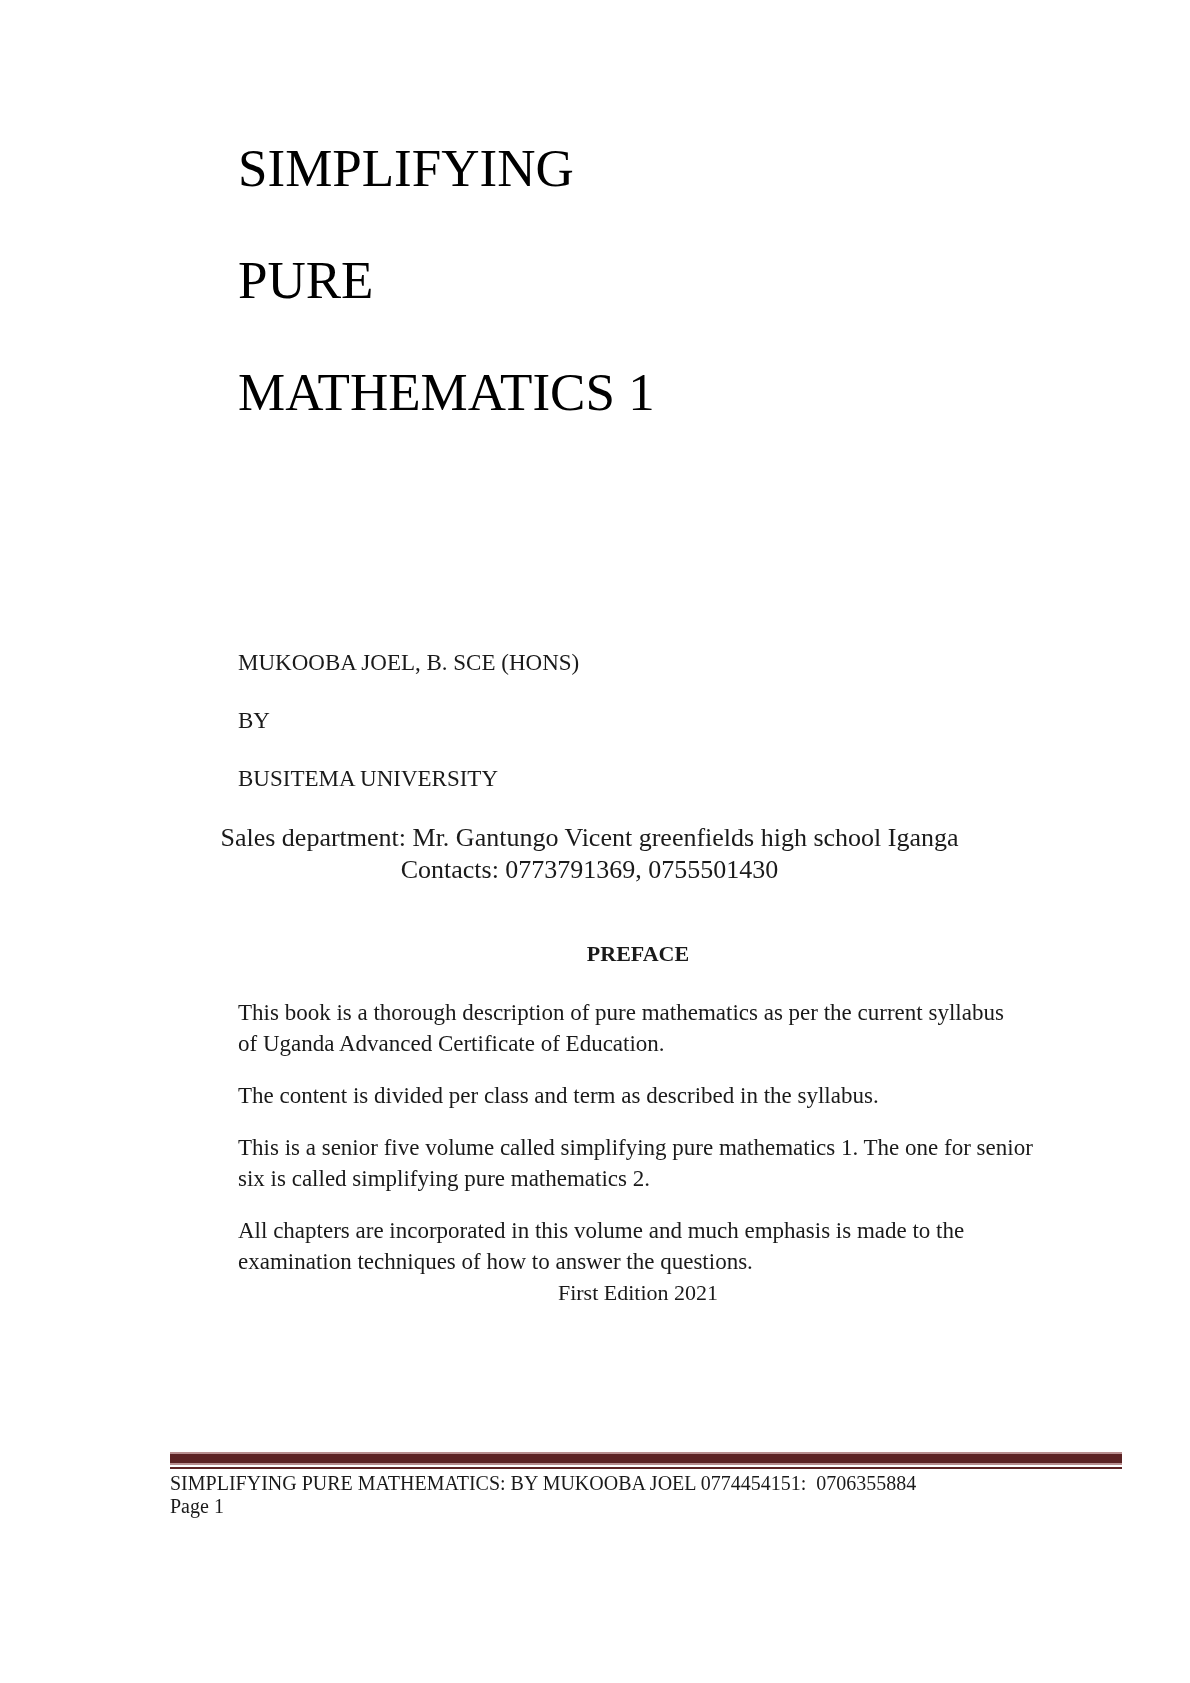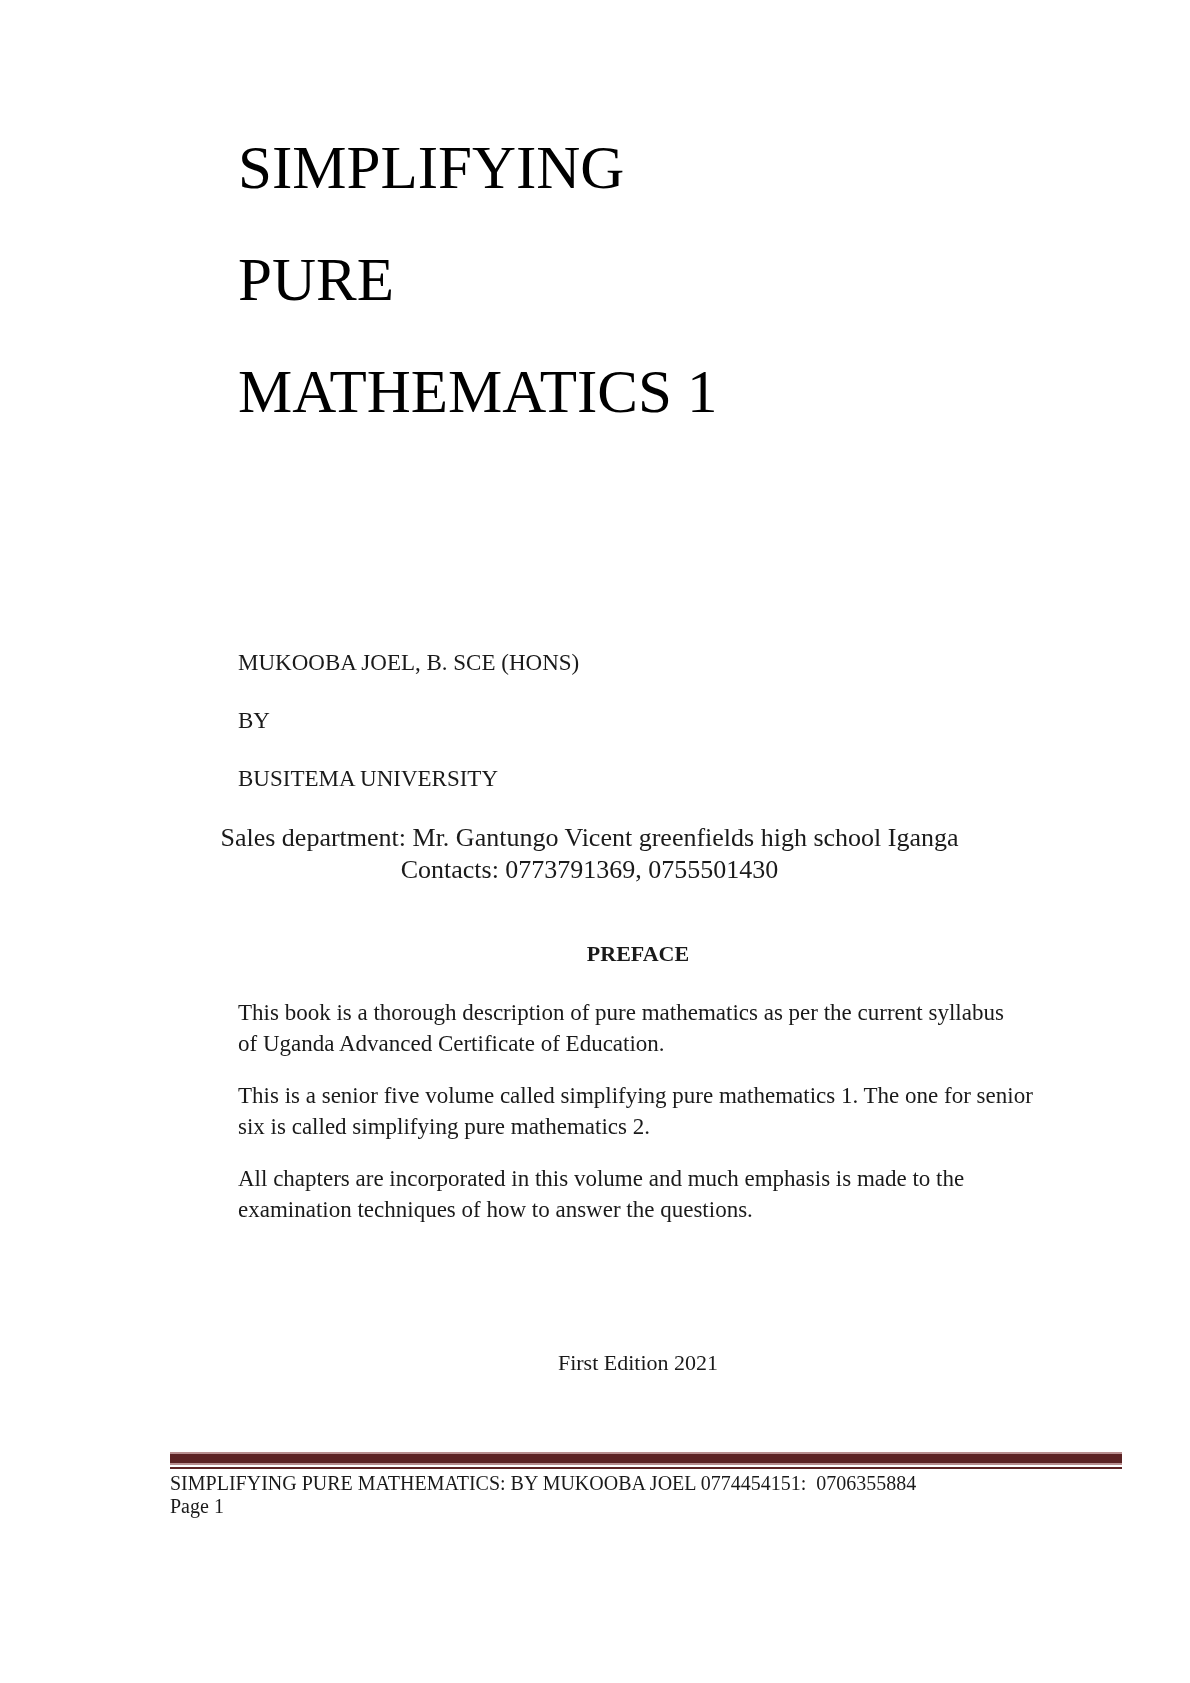--- a/index.html
+++ b/index.html
@@ -17,21 +17,21 @@
     overflow: hidden;
   }
 
   
   .title-block {
     position: absolute;
     left: 238px;
     top: 112px;
   }
   .title-line {
-    font-size: 61px;
+    font-size: 53px;
     line-height: 112px;
     font-weight: 400;
     color: #000000;
     white-space: nowrap;
   }
 
   
   .byline-block {
     position: absolute;
     left: 238px;
@@ -79,21 +79,21 @@
   .preface-para {
     font-size: 23px;
     line-height: 31px;
     margin: 0 0 21px 0;
     white-space: pre-line;
   }
 
   .edition-line {
     position: absolute;
     left: 238px;
-    top: 1350px;
+    top: 1280px;
     width: 800px;
     text-align: center;
     font-size: 22px;
   }
 
   
   .footer-rule {
     position: absolute;
     left: 170px;
     top: 1452px;
@@ -137,20 +137,21 @@
 
   <div class="sales-col">
     <div class="sales-line">Sales department: Mr. Gantungo Vicent greenfields high school Iganga</div>
     <div class="contacts-line">Contacts: 0773791369, 0755501430</div>
   </div>
 
   <div class="preface-col">
     <div class="preface-heading">PREFACE</div>
     <div class="preface-para">This book is a thorough description of pure mathematics as per the current syllabus
 of Uganda Advanced Certificate of Education.</div>
+    <div class="preface-para">The content is divided per class and term as described in the syllabus.</div>
     <div class="preface-para">This is a senior five volume called simplifying pure mathematics 1. The one for senior
 six is called simplifying pure mathematics 2.</div>
     <div class="preface-para">All chapters are incorporated in this volume and much emphasis is made to the
 examination techniques of how to answer the questions.</div>
   </div>
 
   <div class="edition-line">First Edition 2021</div>
 
   <div class="footer-rule">
     <div class="r1" style="background: rgb(185, 143, 144);"></div>

